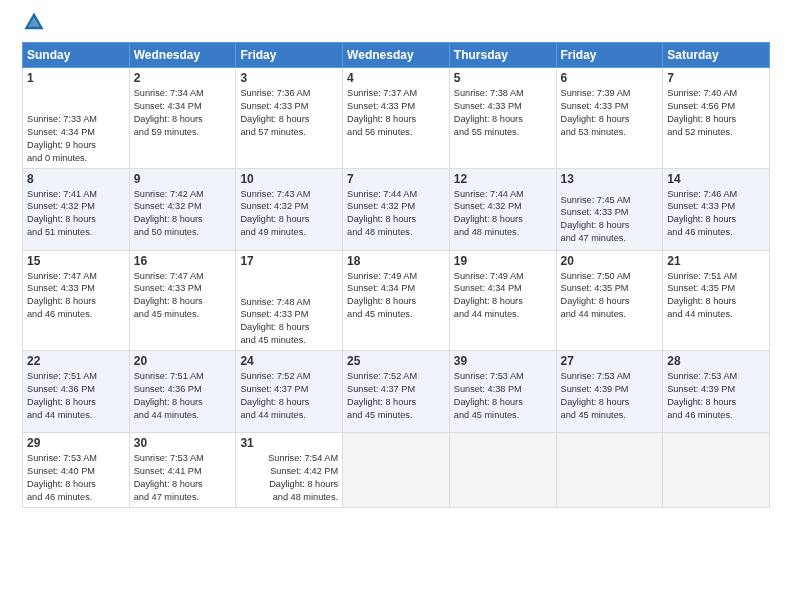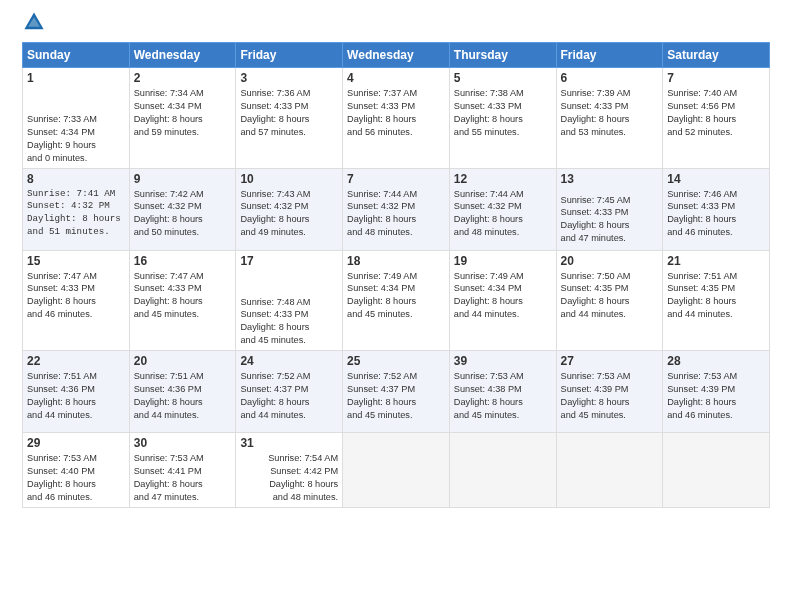--- a/index.html
+++ b/index.html
@@ -176,21 +176,21 @@
             <span class="day-num">7</span>
             <div class="day-info" style="white-space: pre-line;">Sunrise: 7:40 AM
 Sunset: 4:56 PM
 Daylight: 8 hours
 and 52 minutes.</div>
           </td>
         </tr>
         <tr class="row-even">
           <td>
             <span class="day-num">8</span>
-            <div class="day-info" style="white-space: pre-line; font-family: Liberation Mono, monospace;">Sunrise: 7:41 AM
+            <div class="day-info" style="white-space: pre-line;">Sunrise: 7:41 AM
 Sunset: 4:32 PM
 Daylight: 8 hours
 and 51 minutes.</div>
           </td>
           <td>
             <span class="day-num">9</span>
             <div class="day-info" style="white-space: pre-line;">Sunrise: 7:42 AM
 Sunset: 4:32 PM
 Daylight: 8 hours
 and 50 minutes.</div>

